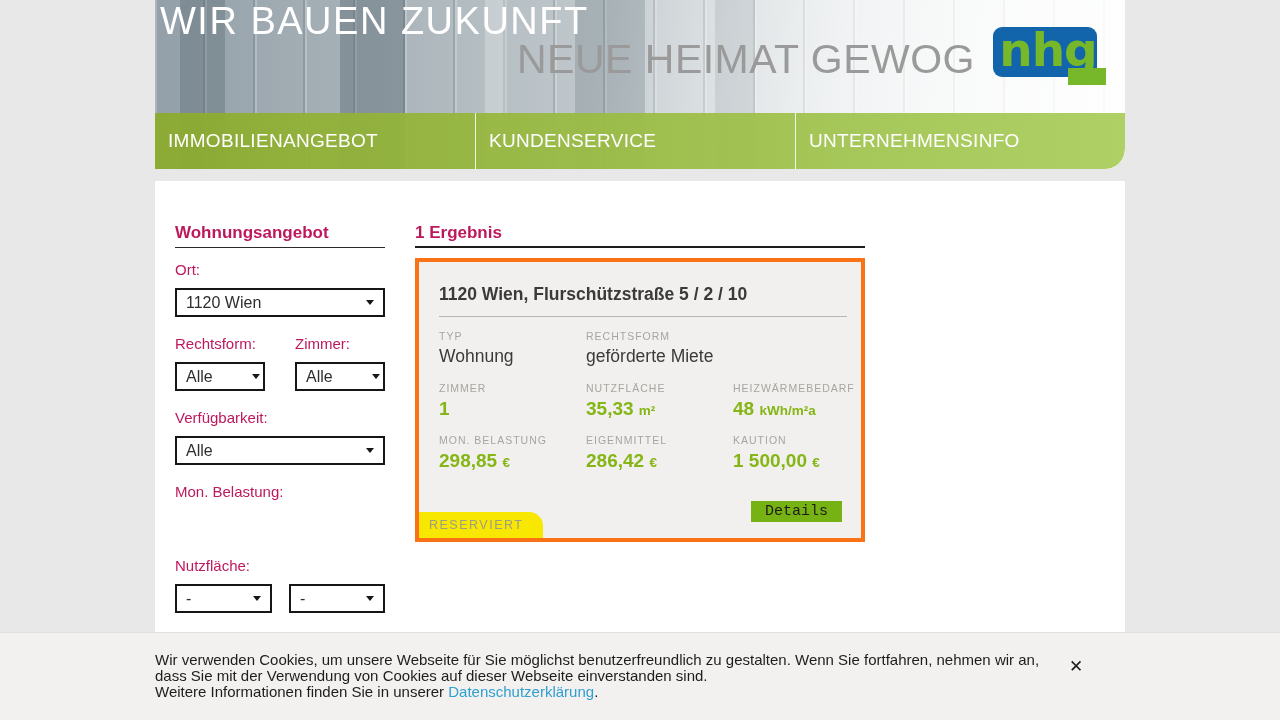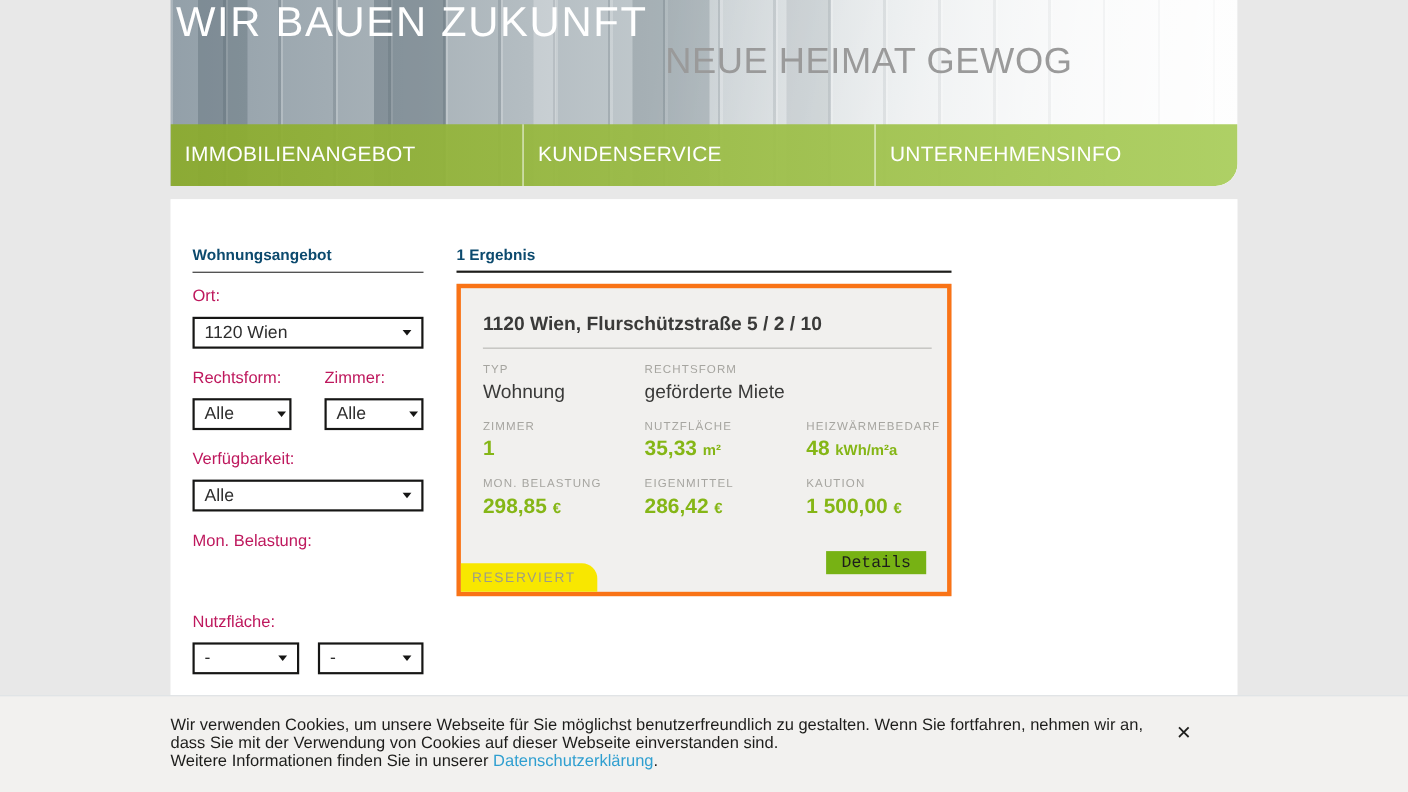--- a/index.html
+++ b/index.html
@@ -16,42 +16,42 @@
       linear-gradient(90deg, #93a0a9 0%, #a8b2b8 22%, #c0c8cc 45%, #dce1e3 68%, #eef0f1 85%, #f6f7f7 100%);
   }
   .fcol { position:absolute; top:0; height:100%; }
   .fc1 { left:25px;  width:45px; background:rgba(73,90,101,0.30); }
   .fc2 { left:185px; width:65px; background:rgba(73,90,101,0.35); }
   .fc3 { left:330px; width:20px; background:rgba(255,255,255,0.25); }
   .fc4 { left:420px; width:70px; background:rgba(73,90,101,0.22); }
   .fc5 { left:560px; width:40px; background:rgba(73,90,101,0.12); }
   .tagline { position:absolute; left:5px; top:-2px; font-size:38px; line-height:46px;
              color:#ffffff; letter-spacing:1.5px; white-space:nowrap; }
-  .brand { position:absolute; right:150px; top:36px; font-size:33px; color:#9a9a9a;
+  .brand { position:absolute; right:150px; top:36px; font-size:41px; color:#9a9a9a;
            letter-spacing:0.5px; white-space:nowrap; }
   .logo { position:absolute; left:838px; top:27px; width:113px; height:58px; cursor:pointer; }
   .logo-rect  { position:absolute; left:0; top:0; width:104px; height:50px; background:#1265ab; border-radius:9px; }
   .logo-block { position:absolute; left:75px; top:41px; width:38px; height:17px; background:#76b82a; }
   .logo-text  { position:absolute; left:0; top:-7px; width:110px; text-align:center; font-size:47px;
                 font-weight:bold; color:#76b82a; letter-spacing:-1px; line-height:60px;
                 font-family:"DejaVu Sans", sans-serif; }
 
   
   .nav { position:absolute; left:0; bottom:0; width:100%; height:56px; display:flex;
          background:linear-gradient(90deg, rgba(139,171,44,0.93), rgba(171,206,95,0.96));
          border-radius:0 0 20px 0; }
   .nav-item { line-height:56px; color:#ffffff; font-size:19px; padding-left:13px;
               letter-spacing:0.3px; cursor:pointer; white-space:nowrap; }
   .nav-item.w1, .nav-item.w2 { width:320px; }
   .nav-item.w3 { flex:1; }
   .nav-item.sep { border-left:1px solid rgba(255,255,255,0.85); }
 
   
   .content { position:absolute; left:155px; top:181px; width:970px; height:451px; background:#ffffff; }
-  .section-title { position:absolute; font-size:14px; font-weight:bold; color:#0c4a6e; }
+  .section-title { position:absolute; font-size:17px; font-weight:bold; color:#be185d; }
   #filters-title { left:20px; top:42px; }
   #results-title { left:260px; top:42px; }
   .fline { position:absolute; left:20px; top:66px; width:210px; height:1px; background:#2b2b2b; }
   .rline { position:absolute; left:260px; top:65px; width:450px; height:2px; background:#1d1d1b; }
 
   .flabel { position:absolute; font-size:15px; color:#be185d; white-space:nowrap; }
   #lbl-ort        { left:20px;  top:80px; }
   #lbl-rechtsform { left:20px;  top:154px; }
   #lbl-zimmer     { left:140px; top:154px; }
   #lbl-verf       { left:20px;  top:228px; }
@@ -107,20 +107,25 @@
   <div class="header">
     <div class="header-image">
       <div class="fcol fc1"></div>
       <div class="fcol fc2"></div>
       <div class="fcol fc3"></div>
       <div class="fcol fc4"></div>
       <div class="fcol fc5"></div>
     </div>
     <div class="tagline">WIR BAUEN ZUKUNFT</div>
     <div class="brand">NEUE HEIMAT GEWOG</div>
+    <div class="logo">
+      <div class="logo-rect"></div>
+      <div class="logo-block"></div>
+      <div class="logo-text">nhg</div>
+    </div>
 
     <div class="nav">
       <div class="nav-item w1">IMMOBILIENANGEBOT</div>
       <div class="nav-item w2 sep">KUNDENSERVICE</div>
       <div class="nav-item w3 sep">UNTERNEHMENSINFO</div>
     </div>
   </div>
 
   <div class="content">
 

